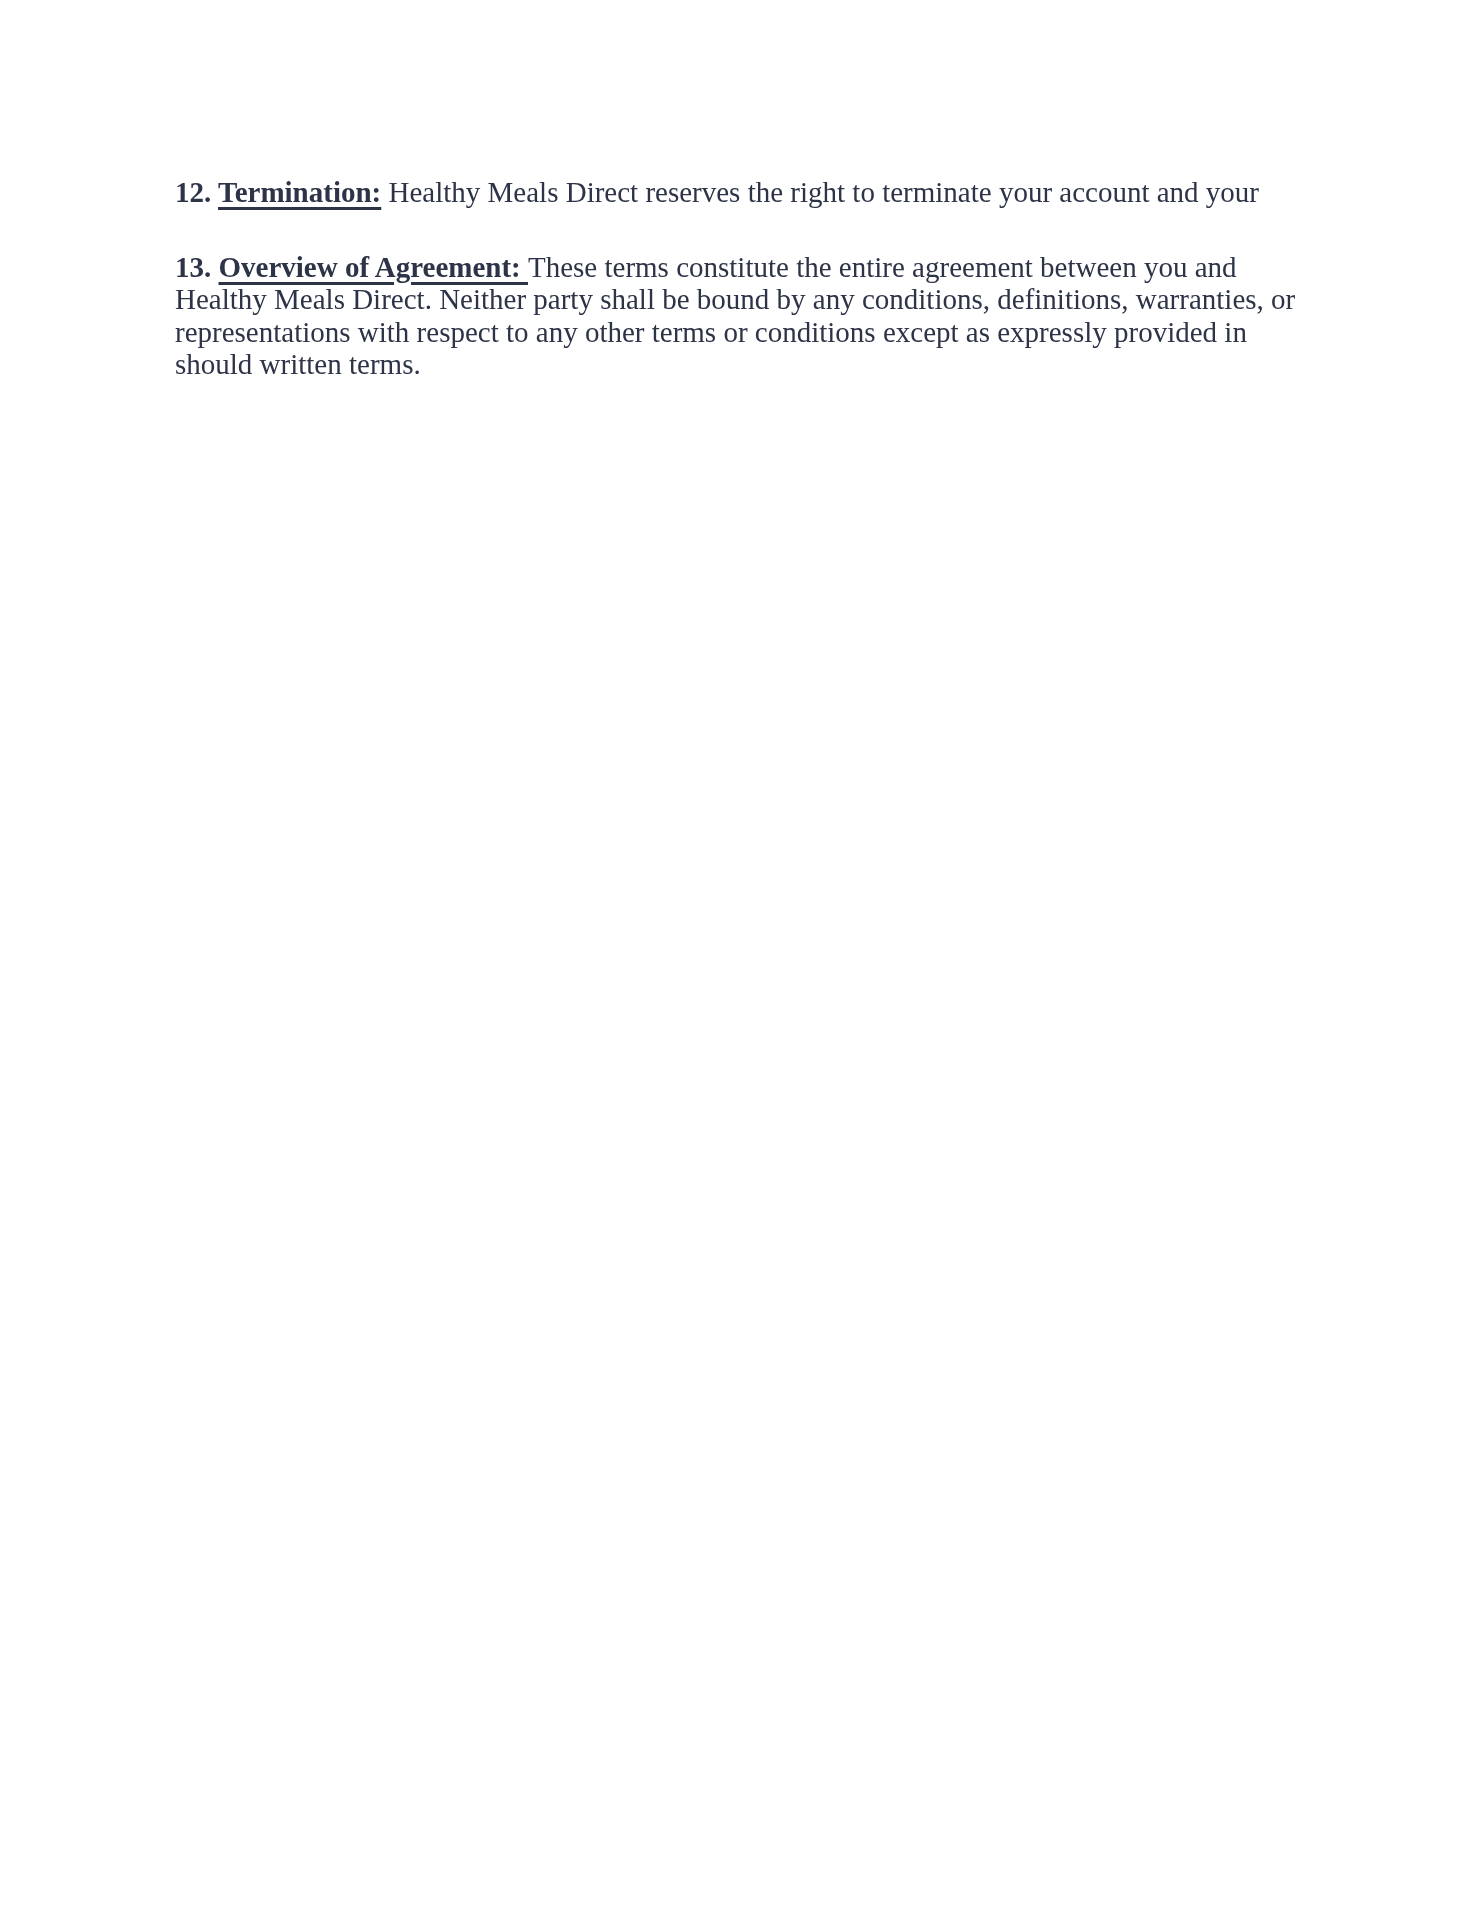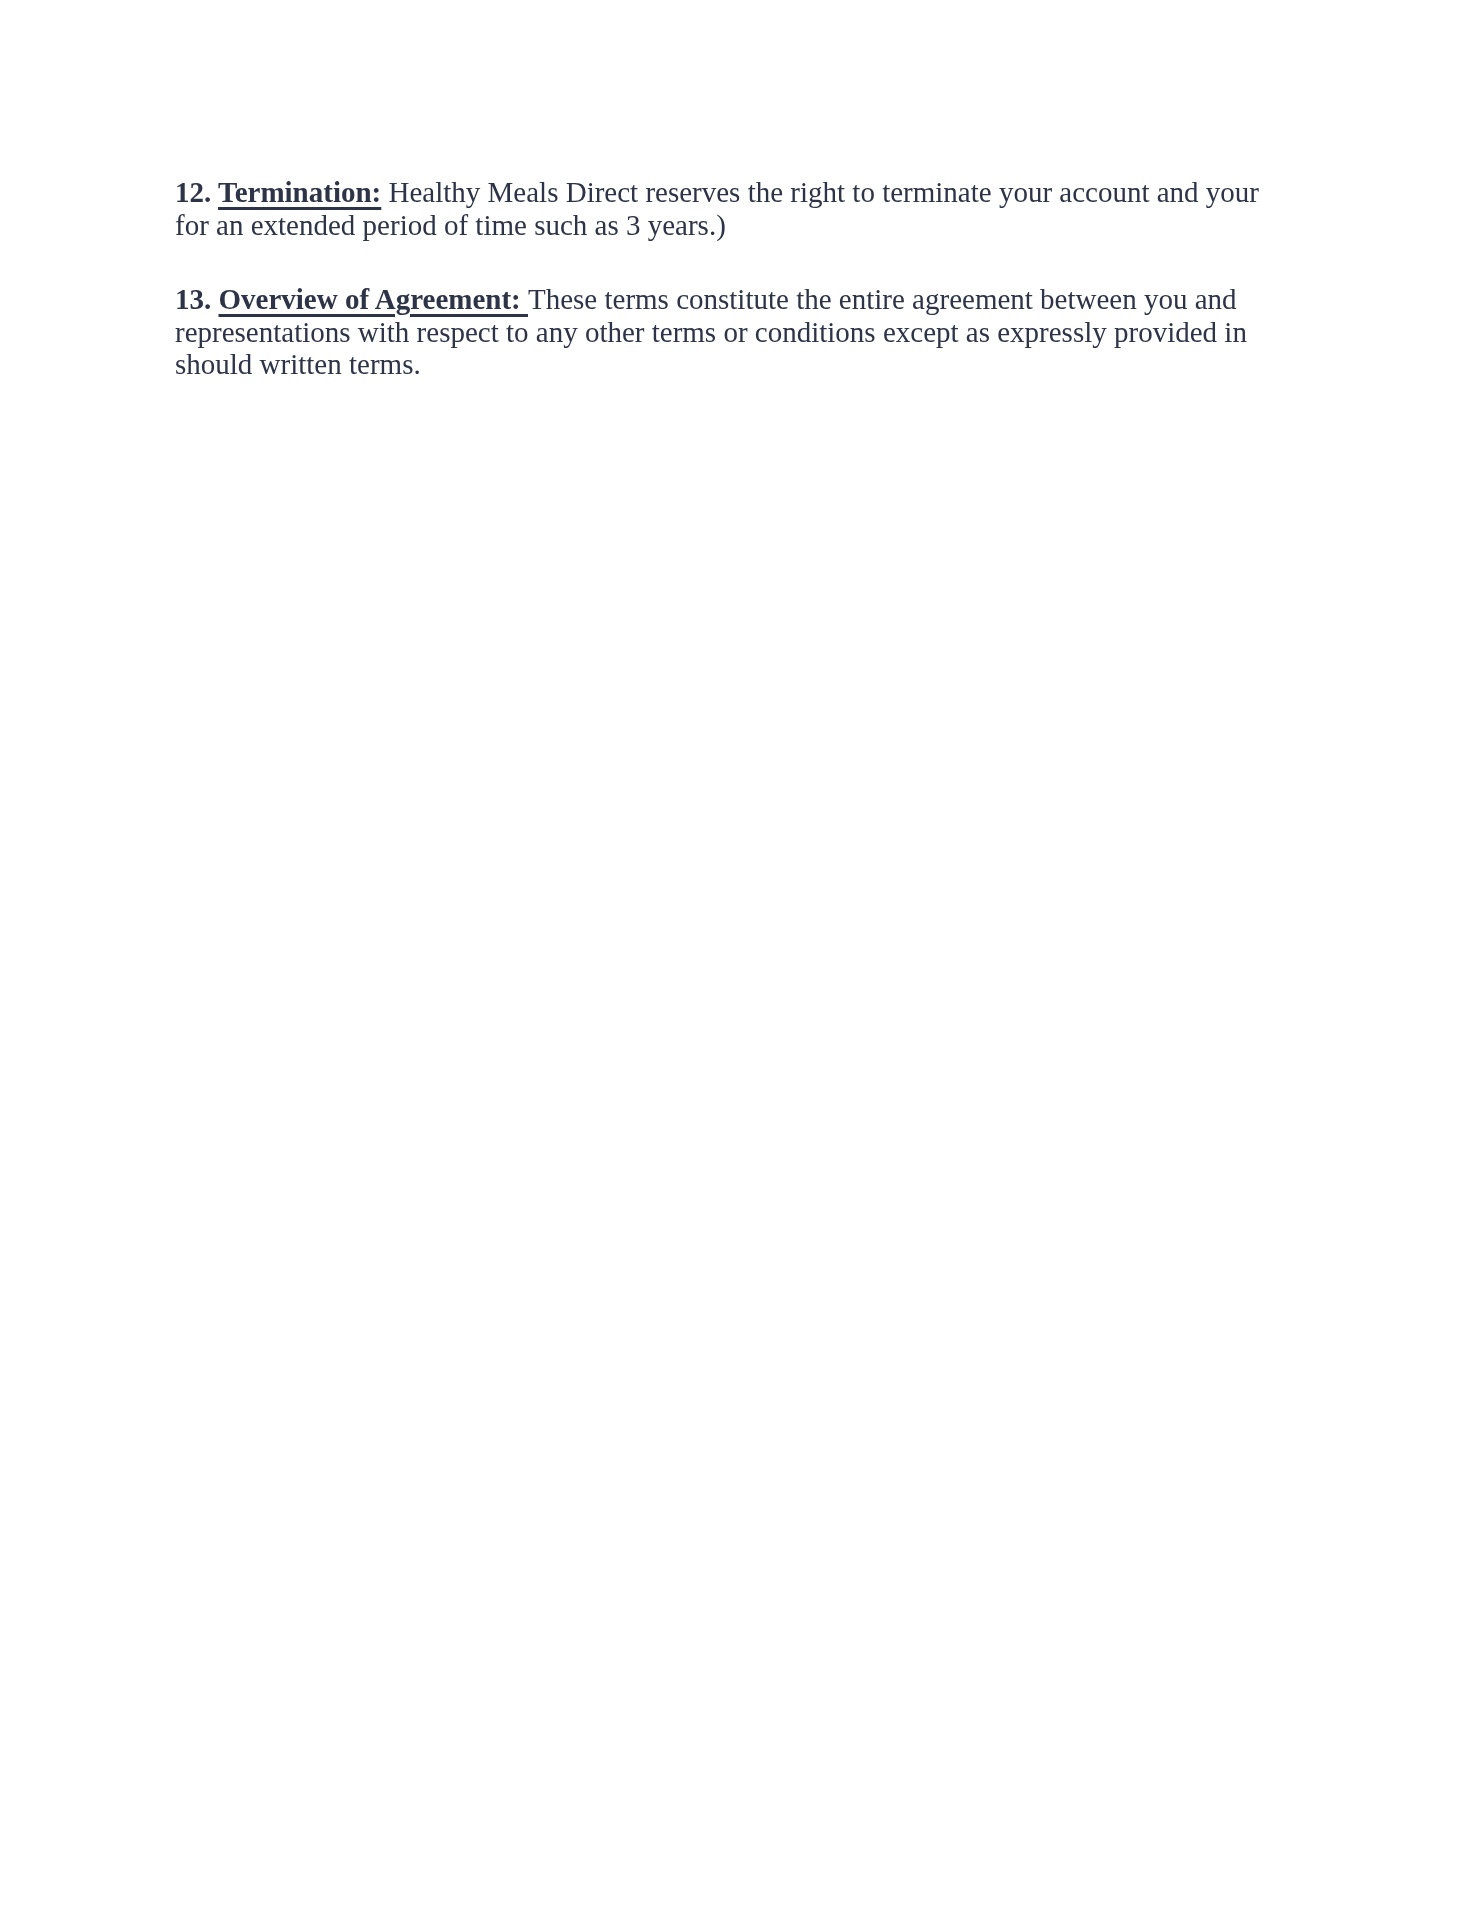--- a/index.html
+++ b/index.html
@@ -54,23 +54,23 @@
   }
 </style>
 </head>
 <body>
 
 <div class="page">
   <div class="text-block">
 
     <div class="paragraph">
       <div class="line"><span class="sec-num">12. </span><span class="sec-heading">Termination:</span><span class="body-text"> Healthy Meals Direct reserves the right to terminate your account and your</span></div>
-      <div class="line body-text">for an extended period of time such as 3 years.)</div>
     </div>
 
     <div class="paragraph">
       <div class="line"><span class="sec-num">13. </span><span class="sec-heading">Overview of Agreement: </span><span class="body-text">These terms constitute the entire agreement between you and</span></div>
+      <div class="line body-text">Healthy Meals Direct. Neither party shall be bound by any conditions, definitions, warranties, or</div>
       <div class="line body-text">representations with respect to any other terms or conditions except as expressly provided in</div>
       <div class="line body-text">should written terms.</div>
     </div>
 
   </div>
 </div>
 
 </body></html>

